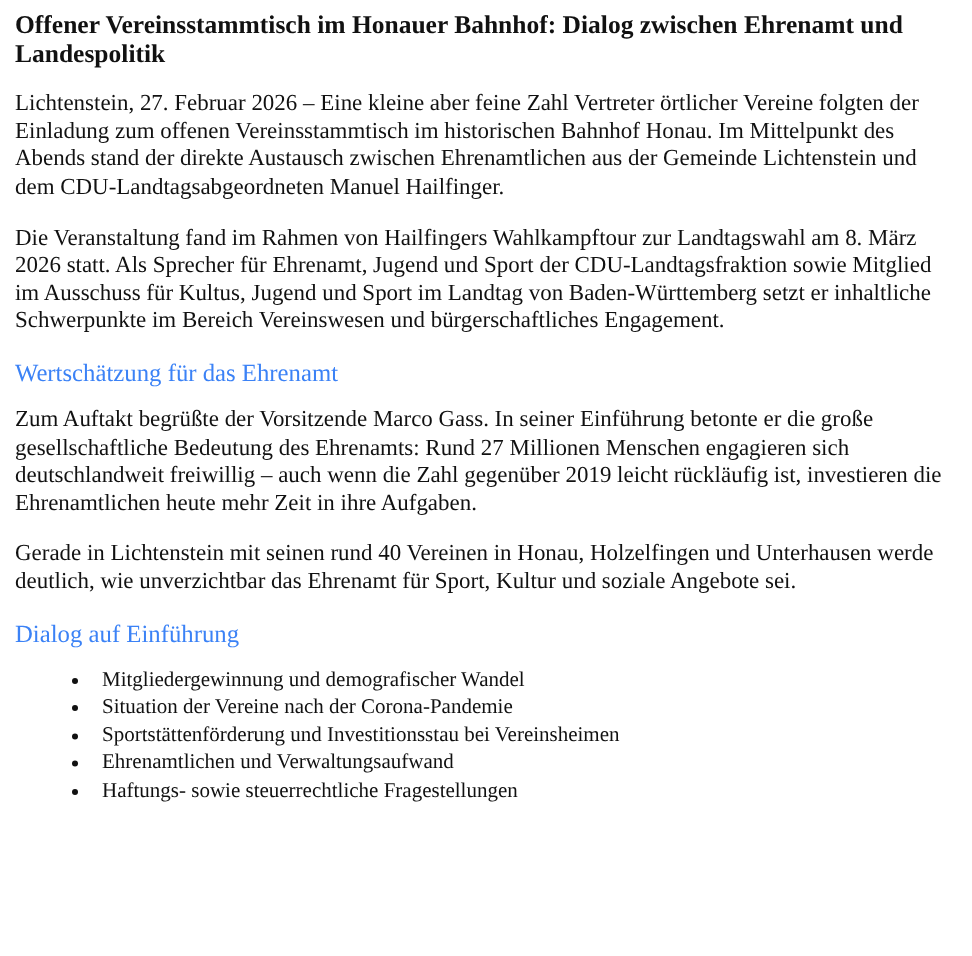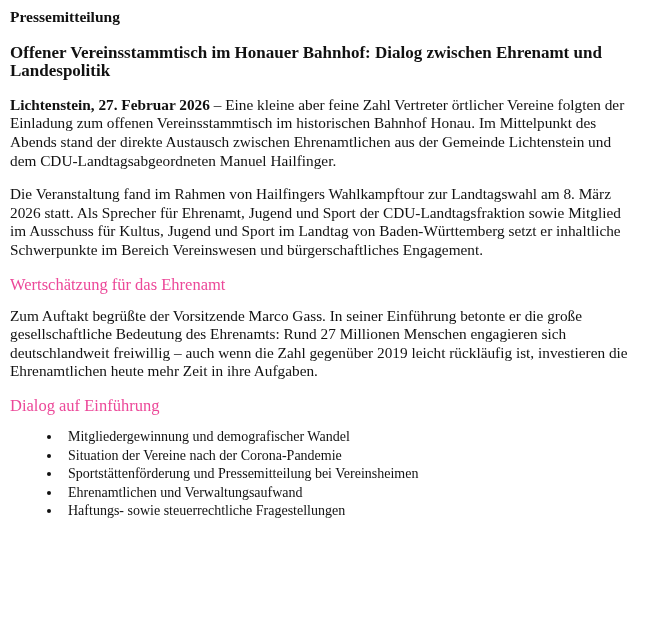--- a/index.html
+++ b/index.html
@@ -30,64 +30,64 @@
     line-height: 18.6px;
     margin: 0 0 15px 0;
   }
   p.body-par {
     font-size: 15.3px;
     line-height: 18.6px;
     margin: 0 0 15px 0;
     text-align: left;
   }
   .dateline {
-    font-weight: bold;
+    font-weight: normal;
   }
   h2.section-heading {
     font-size: 16.5px;
     font-weight: normal;
-    color: #ec4899;
+    color: #3b82f6;
     line-height: 20px;
     margin: 0 0 12px 0;
     font-family: "Liberation Serif", "DejaVu Serif", serif;
   }
   ul.topic-list {
     margin: 0;
     padding: 0 0 0 52px;
     list-style-type: disc;
   }
   ul.topic-list li {
     font-size: 14px;
     line-height: 18.6px;
     padding-left: 6px;
   }
 </style>
 </head>
 <body>
 
 <div class="page">
 
-  <div class="kicker">Pressemitteilung</div>
 
   <div class="headline">Offener Vereinsstammtisch im Honauer Bahnhof: Dialog zwischen Ehrenamt und Landespolitik</div>
 
   <p class="body-par"><span class="dateline">Lichtenstein, 27. Februar 2026</span><span> – </span><span>Eine kleine aber feine Zahl Vertreter örtlicher Vereine folgten der Einladung zum offenen Vereinsstammtisch im historischen Bahnhof Honau. Im Mittelpunkt des Abends stand der direkte Austausch zwischen Ehrenamtlichen aus der Gemeinde Lichtenstein und dem CDU-Landtagsabgeordneten Manuel Hailfinger.</span></p>
 
   <p class="body-par">Die Veranstaltung fand im Rahmen von Hailfingers Wahlkampftour zur Landtagswahl am 8. März 2026 statt. Als Sprecher für Ehrenamt, Jugend und Sport der CDU-Landtagsfraktion sowie Mitglied im Ausschuss für Kultus, Jugend und Sport im Landtag von Baden-Württemberg setzt er inhaltliche Schwerpunkte im Bereich Vereinswesen und bürgerschaftliches Engagement.</p>
 
   <h2 class="section-heading">Wertschätzung für das Ehrenamt</h2>
 
   <p class="body-par">Zum Auftakt begrüßte der Vorsitzende Marco Gass. In seiner Einführung betonte er die große gesellschaftliche Bedeutung des Ehrenamts: Rund 27 Millionen Menschen engagieren sich deutschlandweit freiwillig – auch wenn die Zahl gegenüber 2019 leicht rückläufig ist, investieren die Ehrenamtlichen heute mehr Zeit in ihre Aufgaben.</p>
 
+  <p class="body-par">Gerade in Lichtenstein mit seinen rund 40 Vereinen in Honau, Holzelfingen und Unterhausen werde deutlich, wie unverzichtbar das Ehrenamt für Sport, Kultur und soziale Angebote sei.</p>
 
   <h2 class="section-heading">Dialog auf Einführung</h2>
 
 
   <ul class="topic-list">
     <li>Mitgliedergewinnung und demografischer Wandel</li>
     <li>Situation der Vereine nach der Corona-Pandemie</li>
-    <li>Sportstättenförderung und Pressemitteilung bei Vereinsheimen</li>
+    <li>Sportstättenförderung und Investitionsstau bei Vereinsheimen</li>
     <li>Ehrenamtlichen und Verwaltungsaufwand</li>
     <li>Haftungs- sowie steuerrechtliche Fragestellungen</li>
 
   </ul>
 
 </div>
 
 </body></html>

